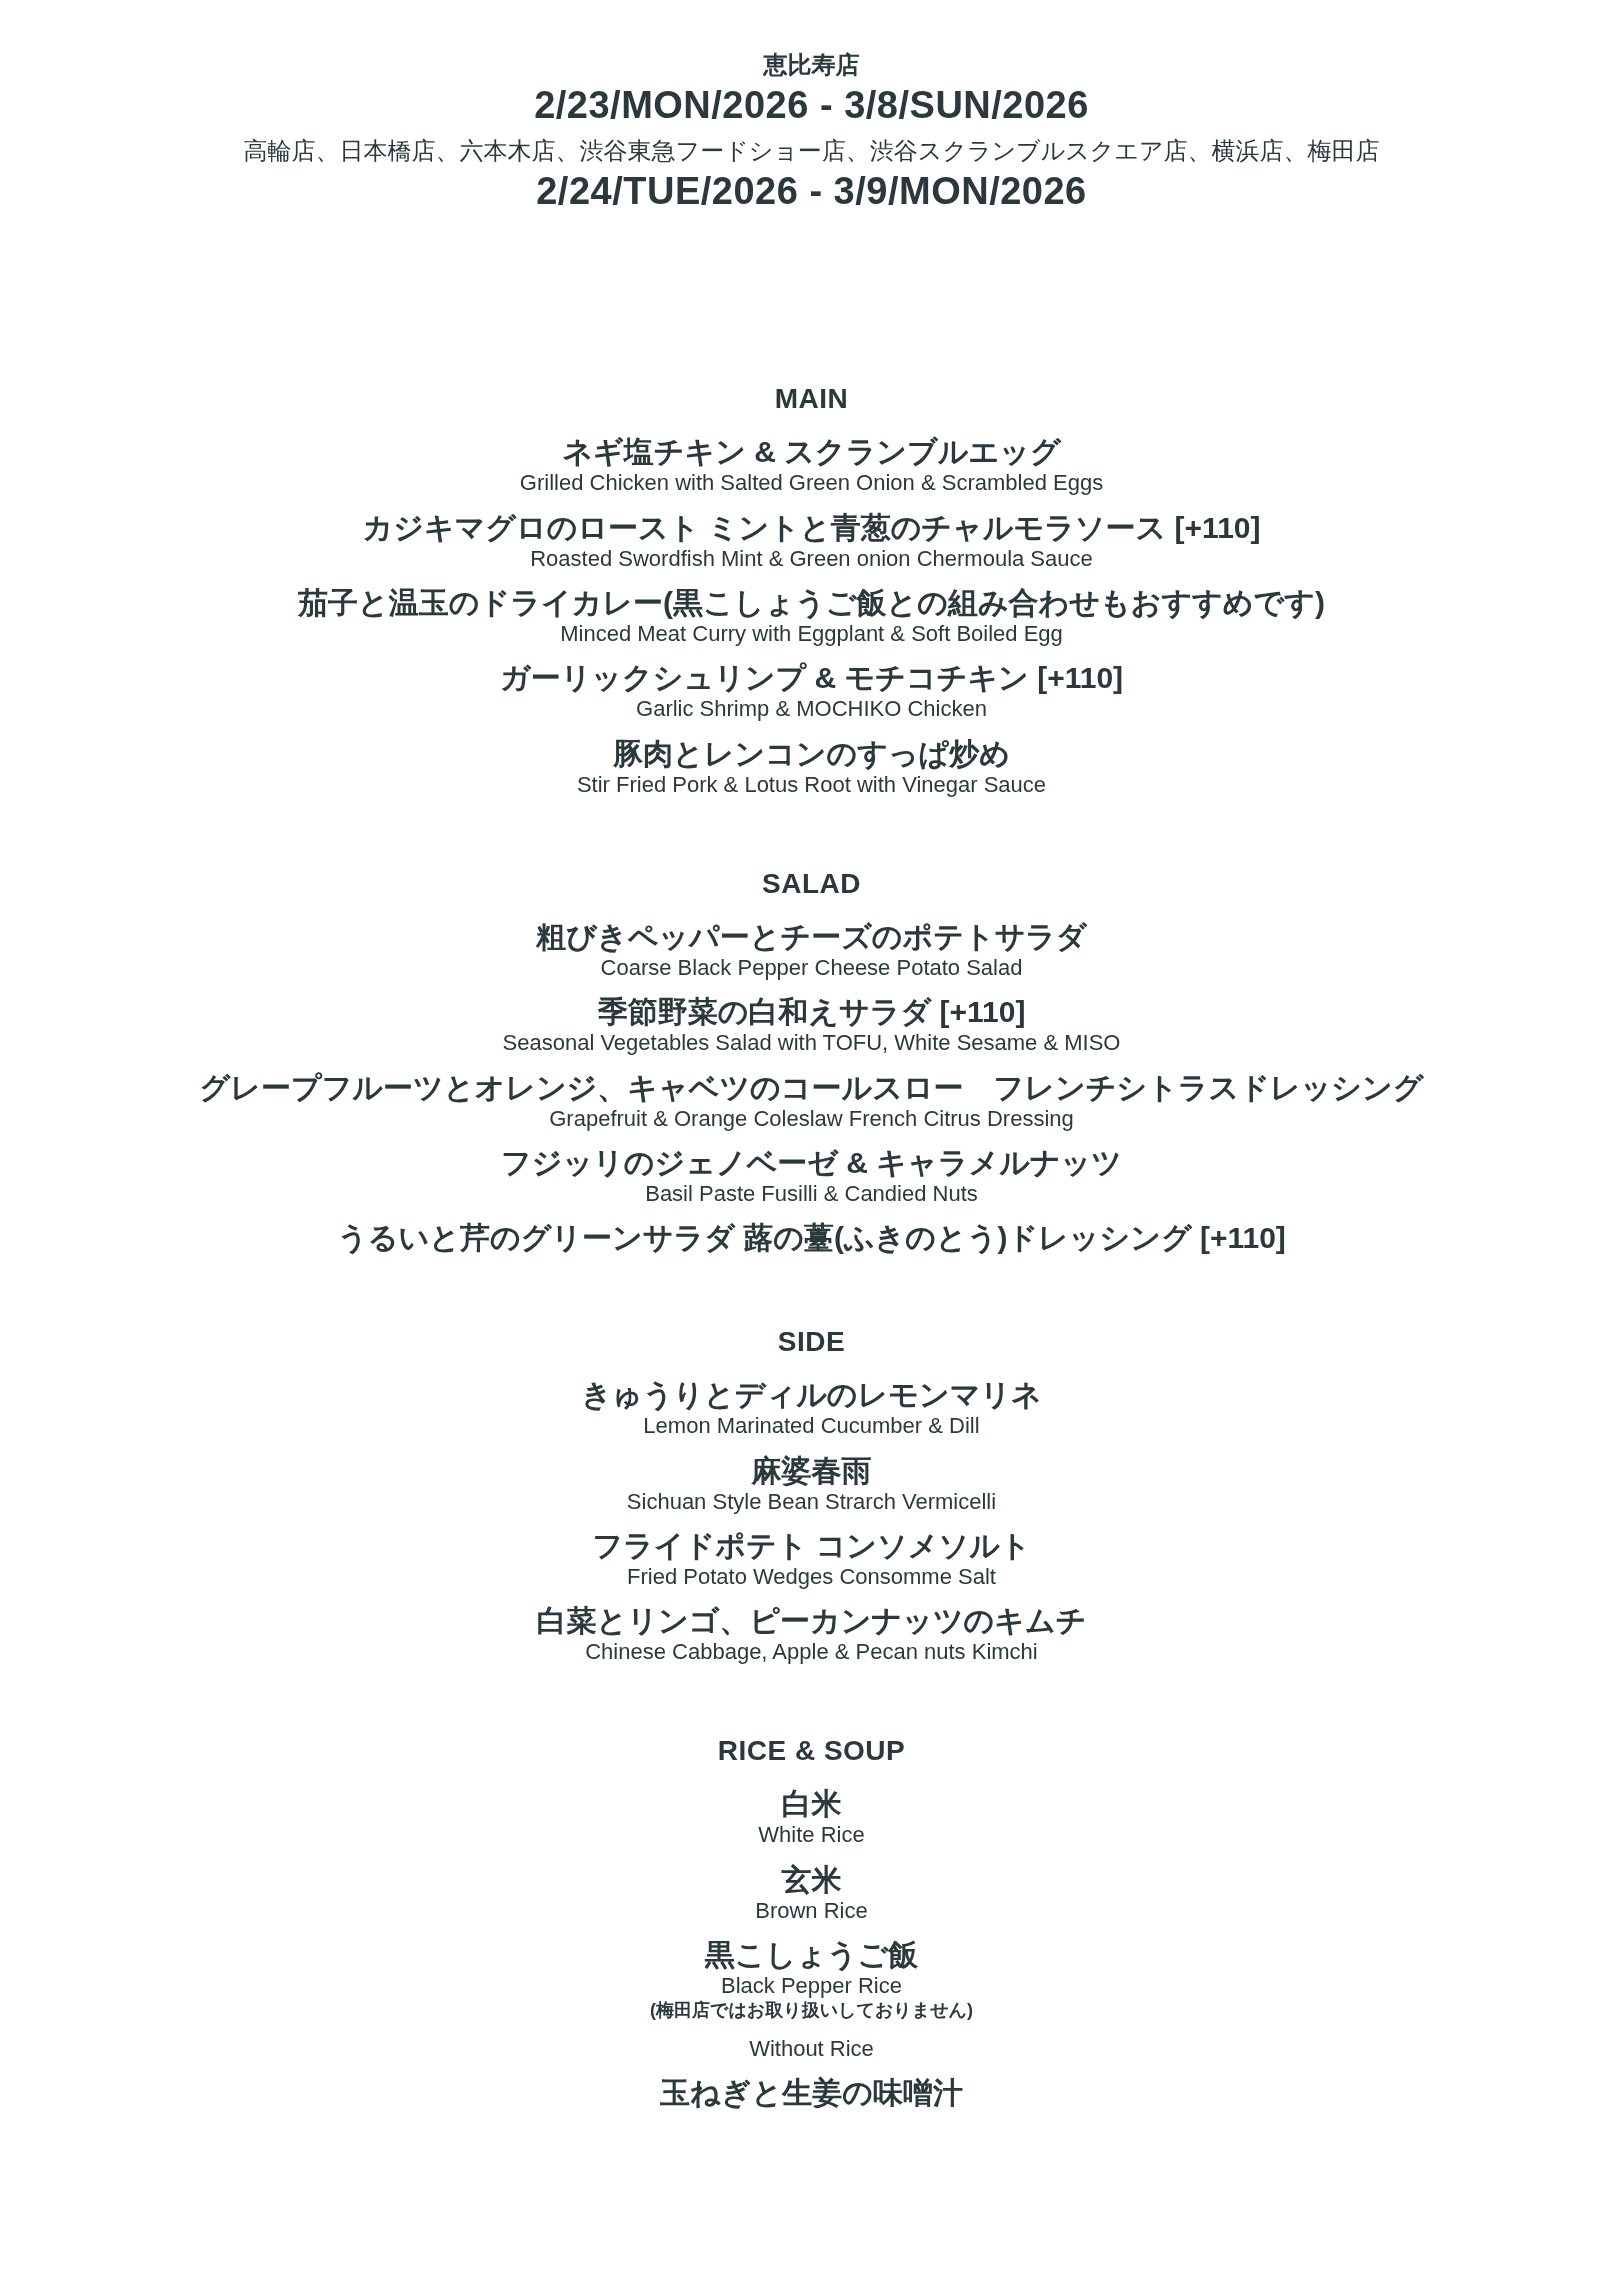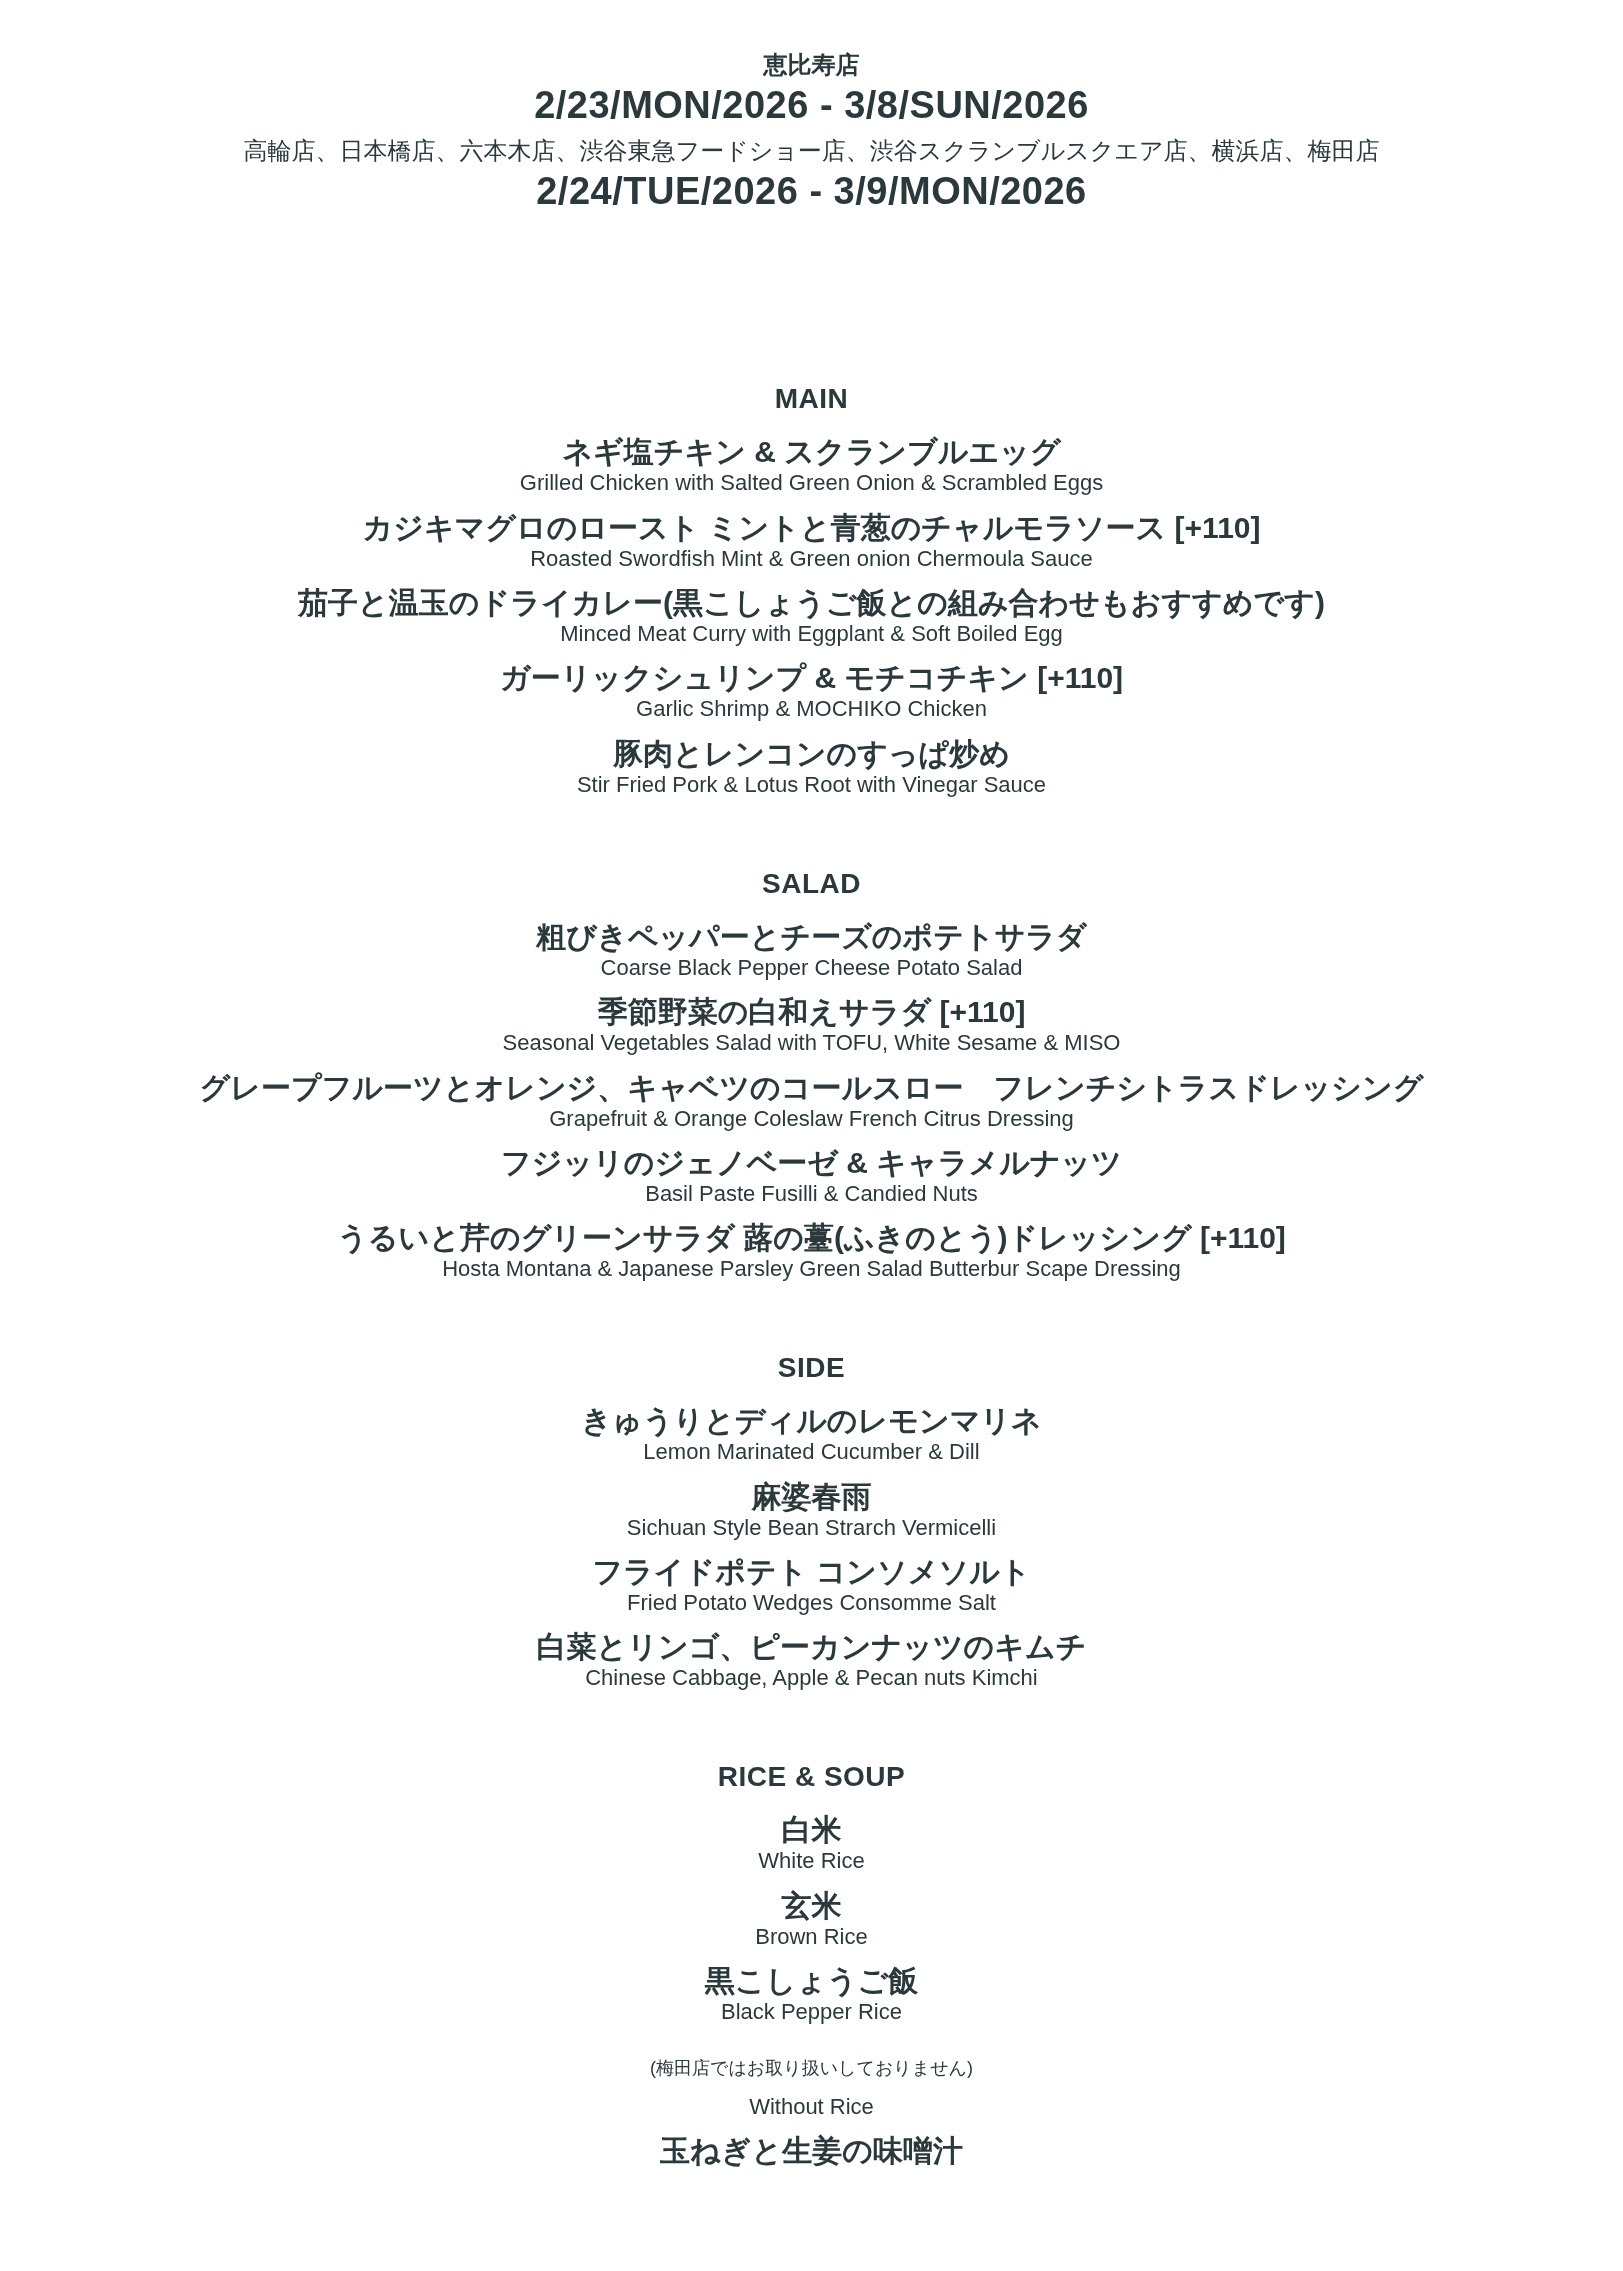--- a/index.html
+++ b/index.html
@@ -59,23 +59,22 @@
     font-weight: bold;
     line-height: 36px;
   }
   .item-en {
     font-size: 22px;
     font-weight: normal;
     line-height: 26px;
   }
   .item-note {
     font-size: 18px;
-    font-weight: normal;
+    font-weight: bold;
     line-height: 23px;
-    margin-top: 32px;
   }
   .section:last-child {
     margin-bottom: 0;
   }
 </style>
 </head>
 <body>
 
 <div class="page" style="color: rgb(43, 57, 60); background: rgb(255, 255, 255);">
 
@@ -125,21 +124,20 @@
       <div class="item">
         <div class="item-jp">グレープフルーツとオレンジ、キャベツのコールスロー　フレンチシトラスドレッシング</div>
         <div class="item-en">Grapefruit &amp; Orange Coleslaw French Citrus Dressing</div>
       </div>
       <div class="item">
         <div class="item-jp">フジッリのジェノベーゼ &amp; キャラメルナッツ</div>
         <div class="item-en">Basil Paste Fusilli &amp; Candied Nuts</div>
       </div>
       <div class="item">
         <div class="item-jp">うるいと芹のグリーンサラダ 蕗の薹(ふきのとう)ドレッシング [+110]</div>
-        <div class="item-en">Hosta Montana &amp; Japanese Parsley Green Salad Butterbur Scape Dressing</div>
       </div>
     </div>
 
     <div class="section">
       <div class="section-title">SIDE</div>
       <div class="item">
         <div class="item-jp">きゅうりとディルのレモンマリネ</div>
         <div class="item-en">Lemon Marinated Cucumber &amp; Dill</div>
       </div>
       <div class="item">

